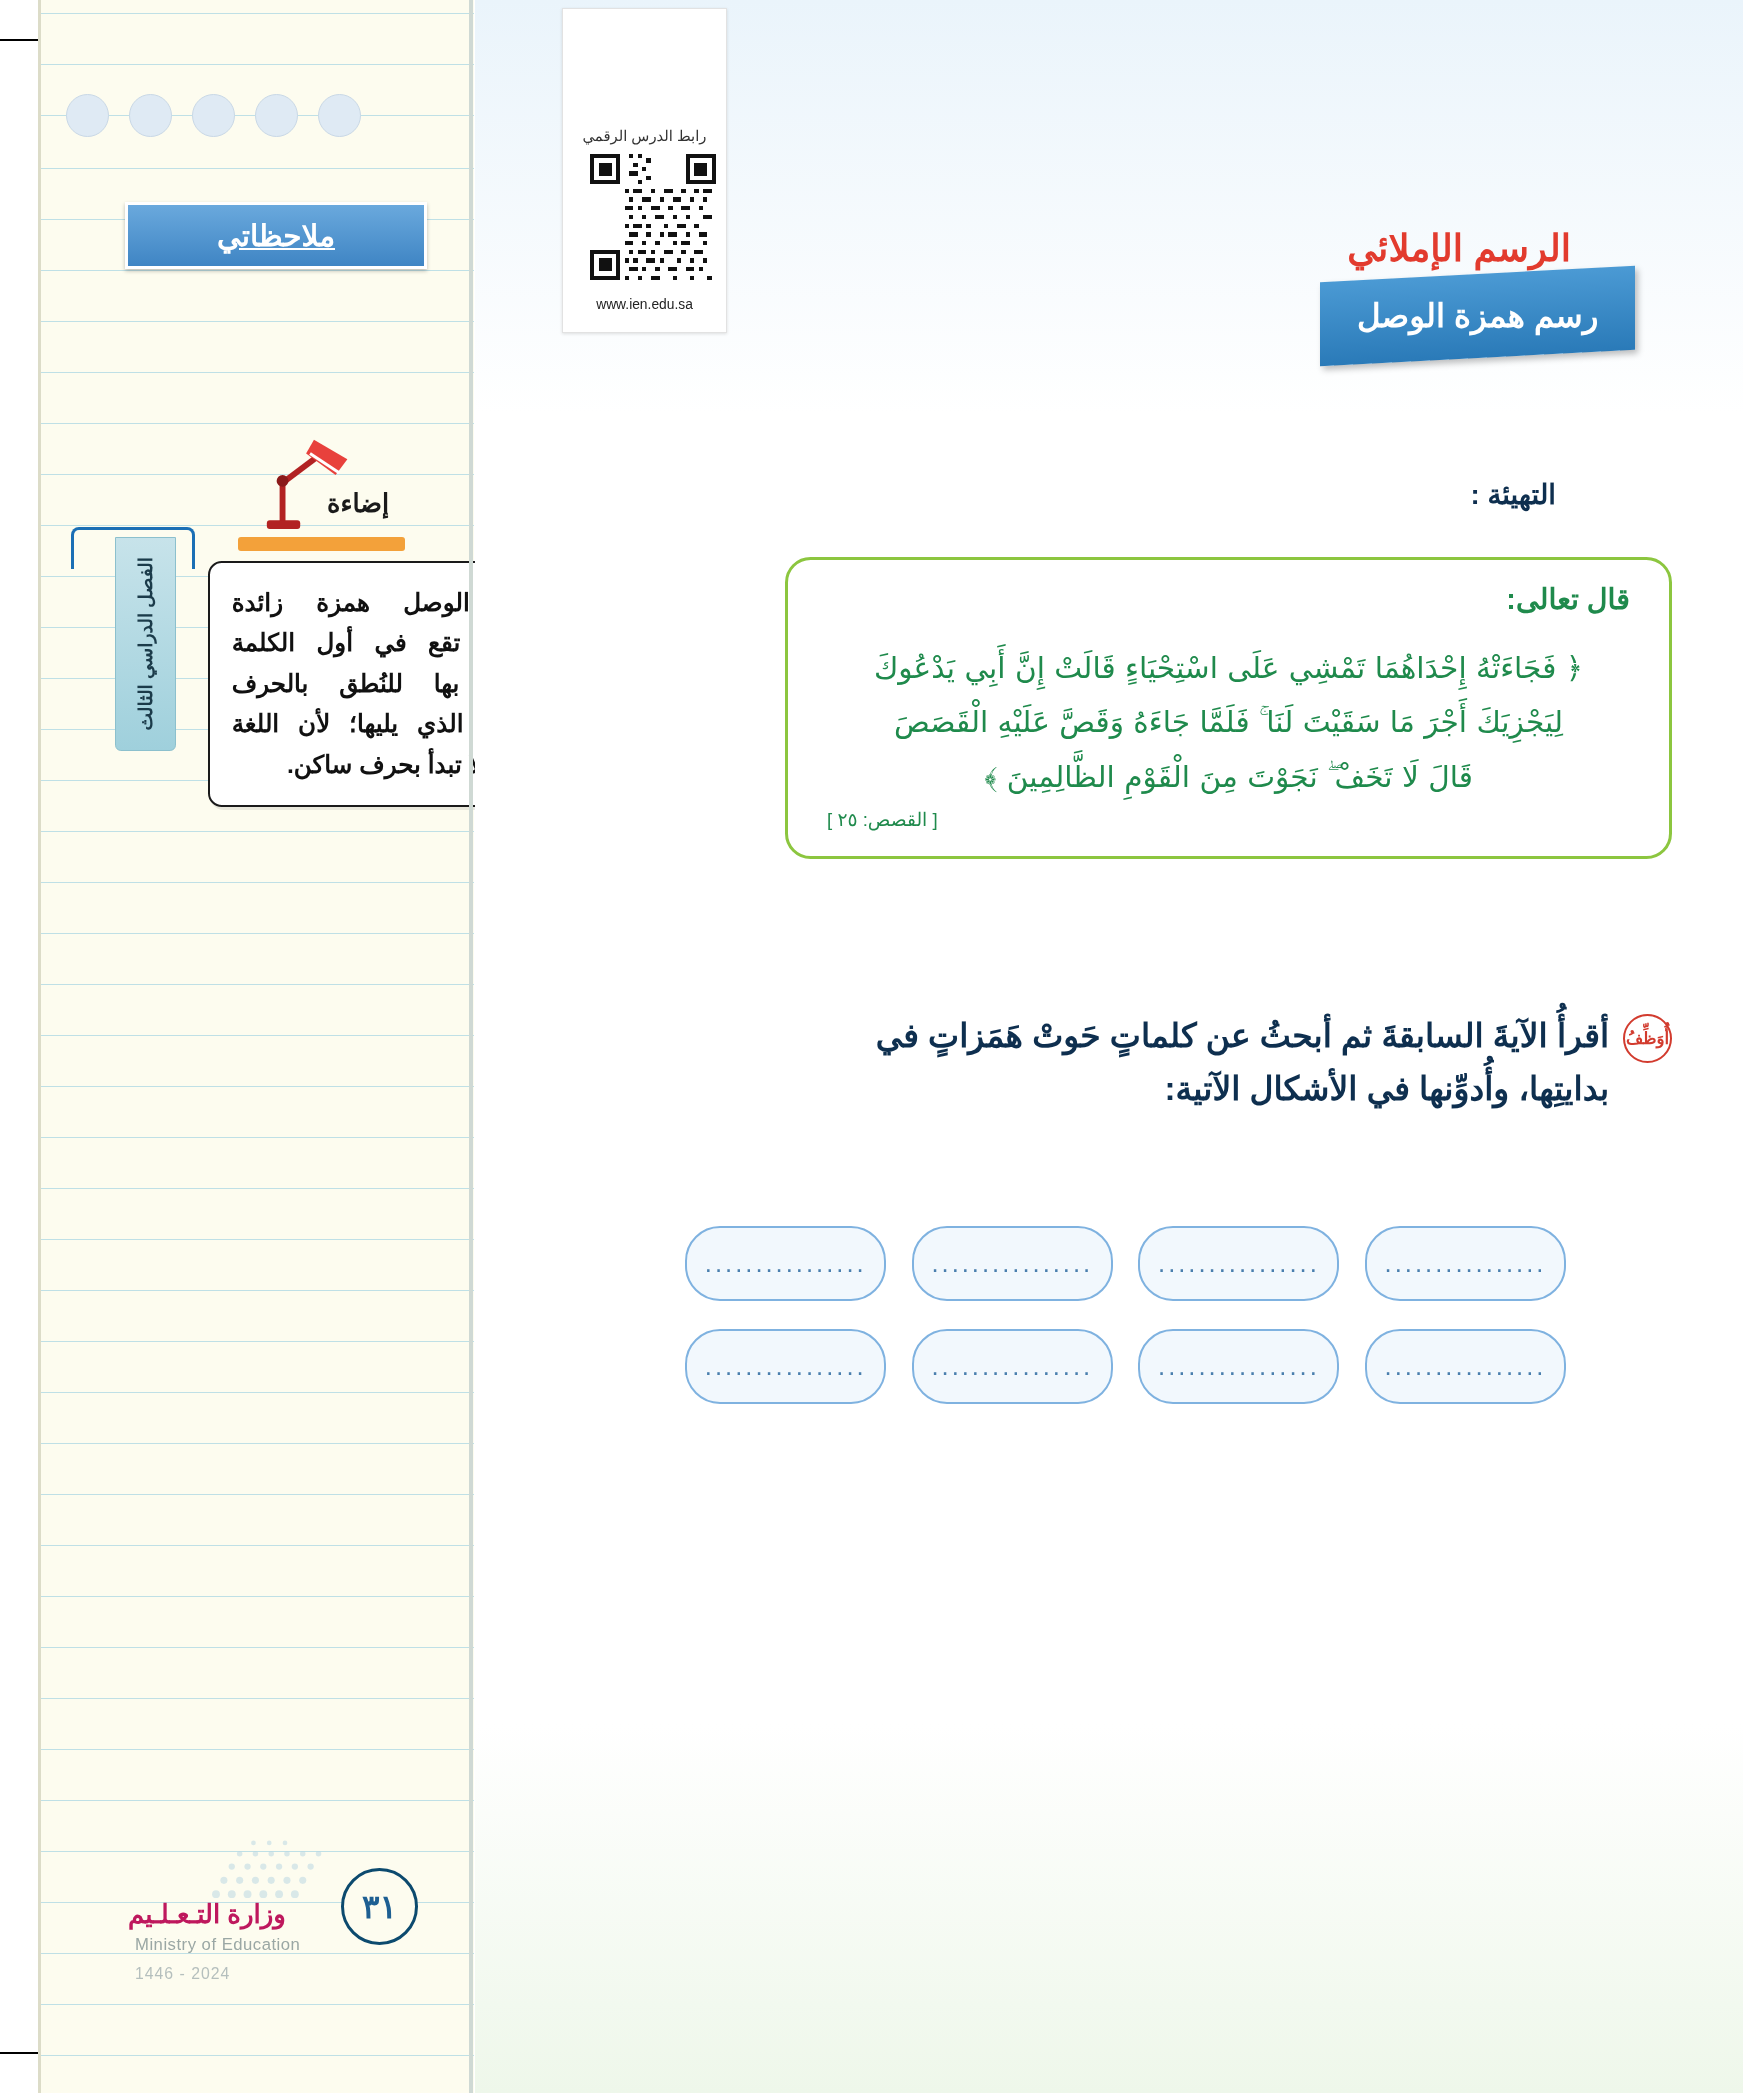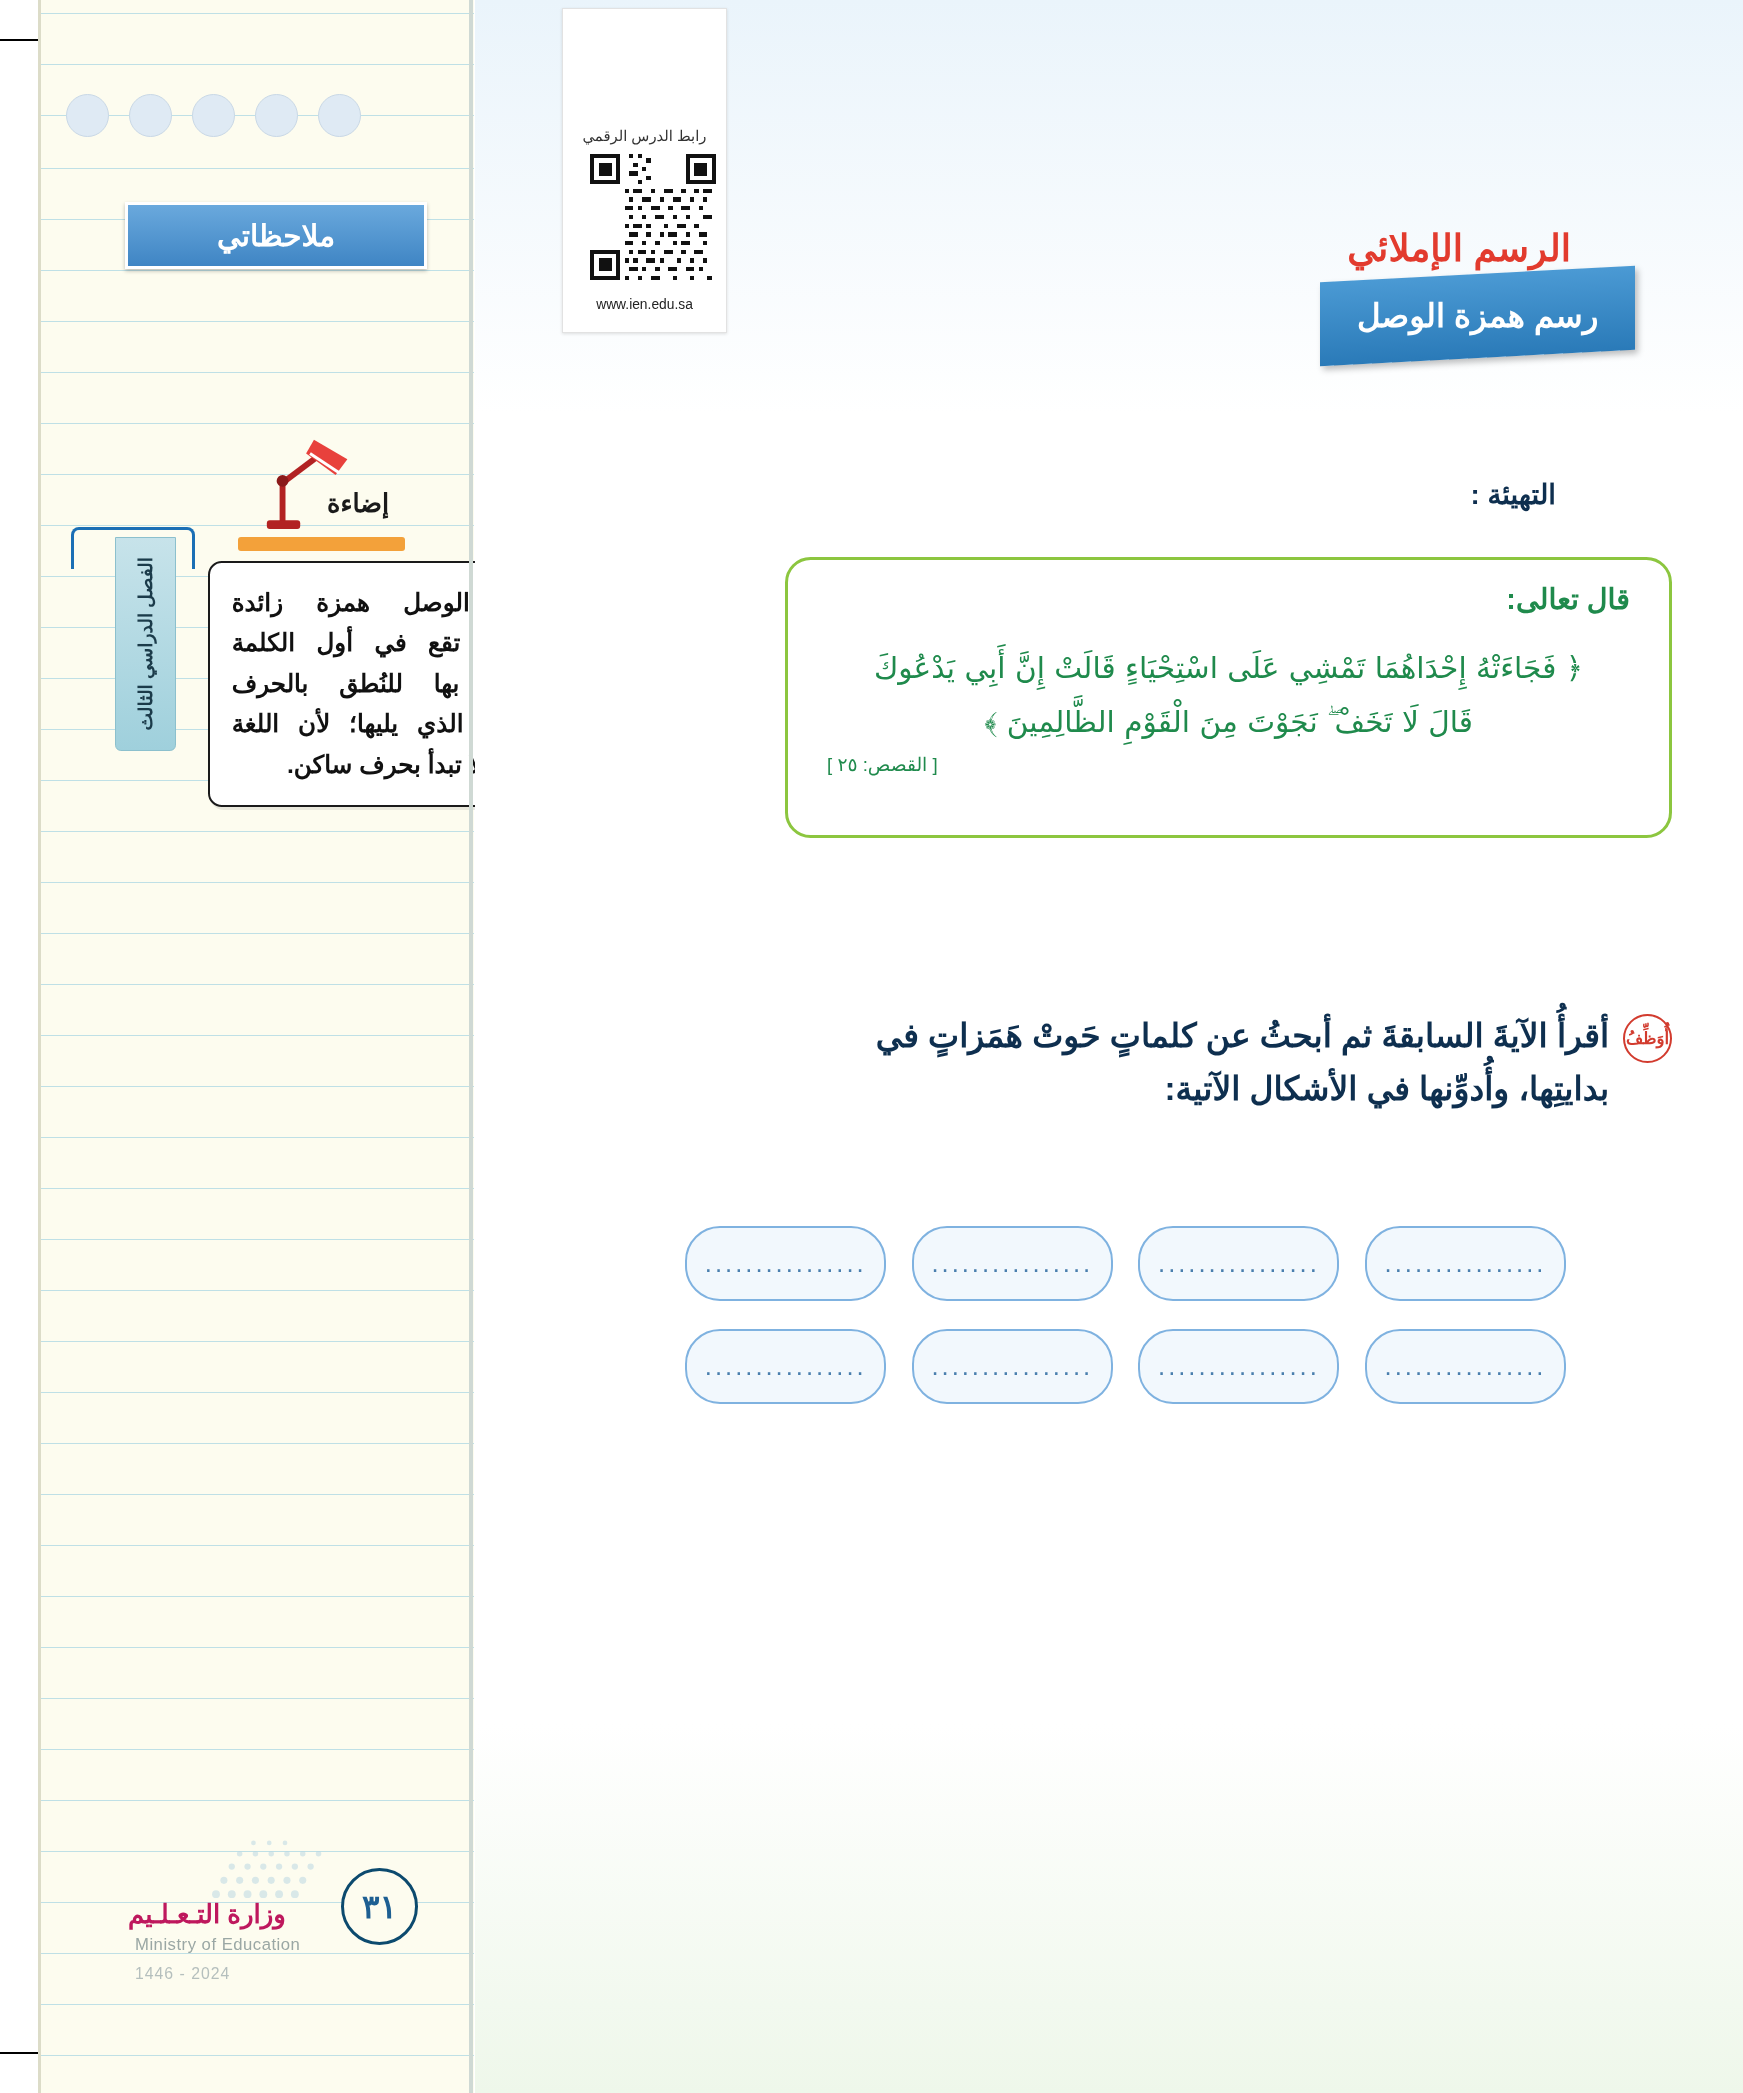--- a/index.html
+++ b/index.html
@@ -76,20 +76,21 @@
     background: linear-gradient(to bottom, #6aa9dd, #3f85c4);
     border: 3px solid #ffffff;
     box-shadow: 0 2px 3.9px rgba(0,0,0,.25);
     color: #ffffff;
     font-size: 29.6px;
     font-weight: bold;
     display: flex;
     align-items: center;
     justify-content: center;
     letter-spacing: 1px;
+    text-decoration: underline;
   }
 
   .lamp {
     position: absolute;
     top: 424px;
     left: 212px;
     width: 118px;
     height: 108px;
   }
   .lamp-label {
@@ -599,20 +600,21 @@
     <div class="title-red">الرسم الإملائي</div>
     <div class="title-ribbon">
       <span>رسم همزة الوصل</span>
     </div>
 
     <div class="prep-label">التهيئة :</div>
 
     <div class="verse-box">
       <div class="verse-heading">قال تعالى:</div>
       <div class="verse-line">﴿ فَجَاءَتْهُ إِحْدَاهُمَا تَمْشِي عَلَى اسْتِحْيَاءٍ قَالَتْ إِنَّ أَبِي يَدْعُوكَ</div>
+      <div class="verse-line">لِيَجْزِيَكَ أَجْرَ مَا سَقَيْتَ لَنَا ۚ فَلَمَّا جَاءَهُ وَقَصَّ عَلَيْهِ الْقَصَصَ</div>
       <div class="verse-line">قَالَ لَا تَخَفْ ۖ نَجَوْتَ مِنَ الْقَوْمِ الظَّالِمِينَ ﴾</div>
       <div class="verse-ref">[ القصص: ٢٥ ]</div>
     </div>
 
     <div class="task-row">
       <div class="task-badge">أُوَظِّفُ</div>
       <div class="task-text">أقرأُ الآيةَ السابقةَ ثم أبحثُ عن كلماتٍ حَوتْ هَمَزاتٍ في بدايتِها، وأُدوِّنها في الأشكال الآتية:</div>
     </div>
 
     <div class="answer-grid">

